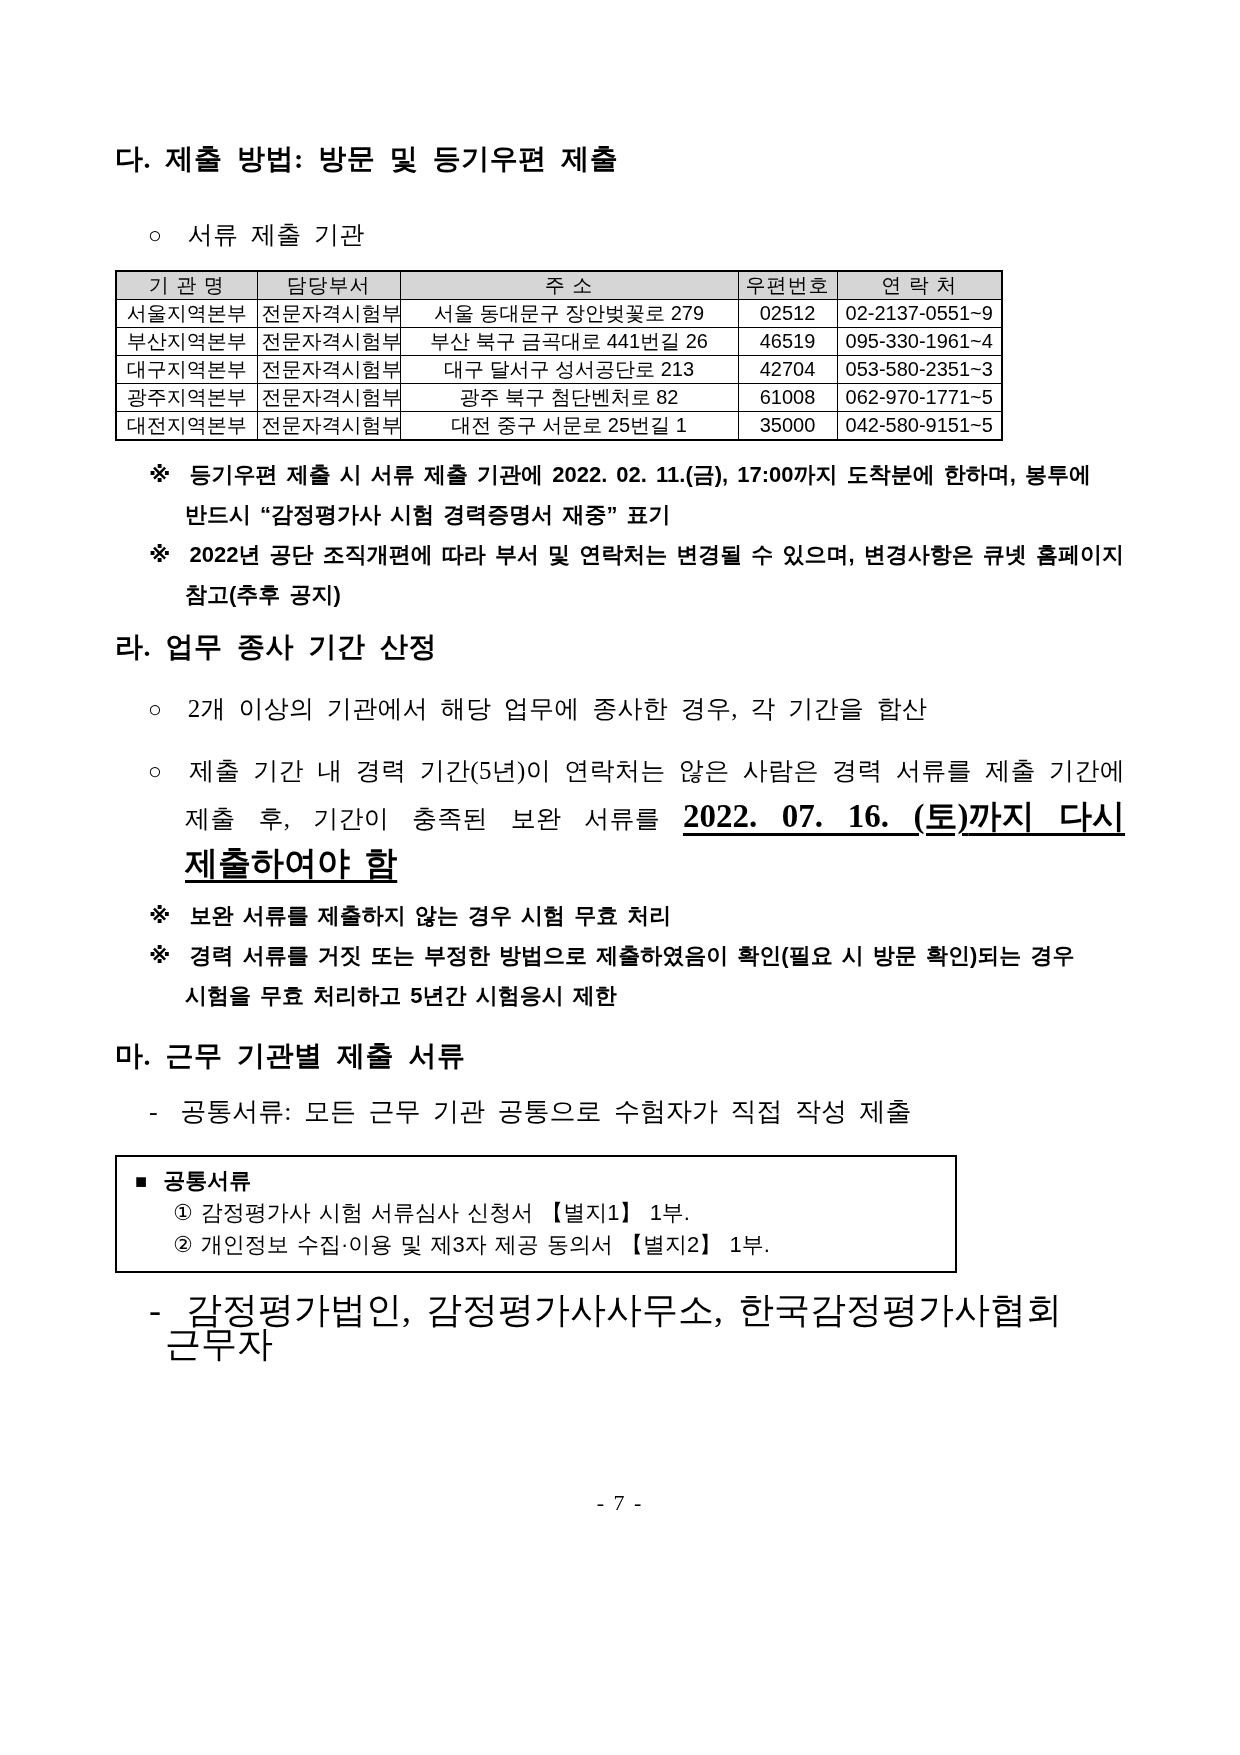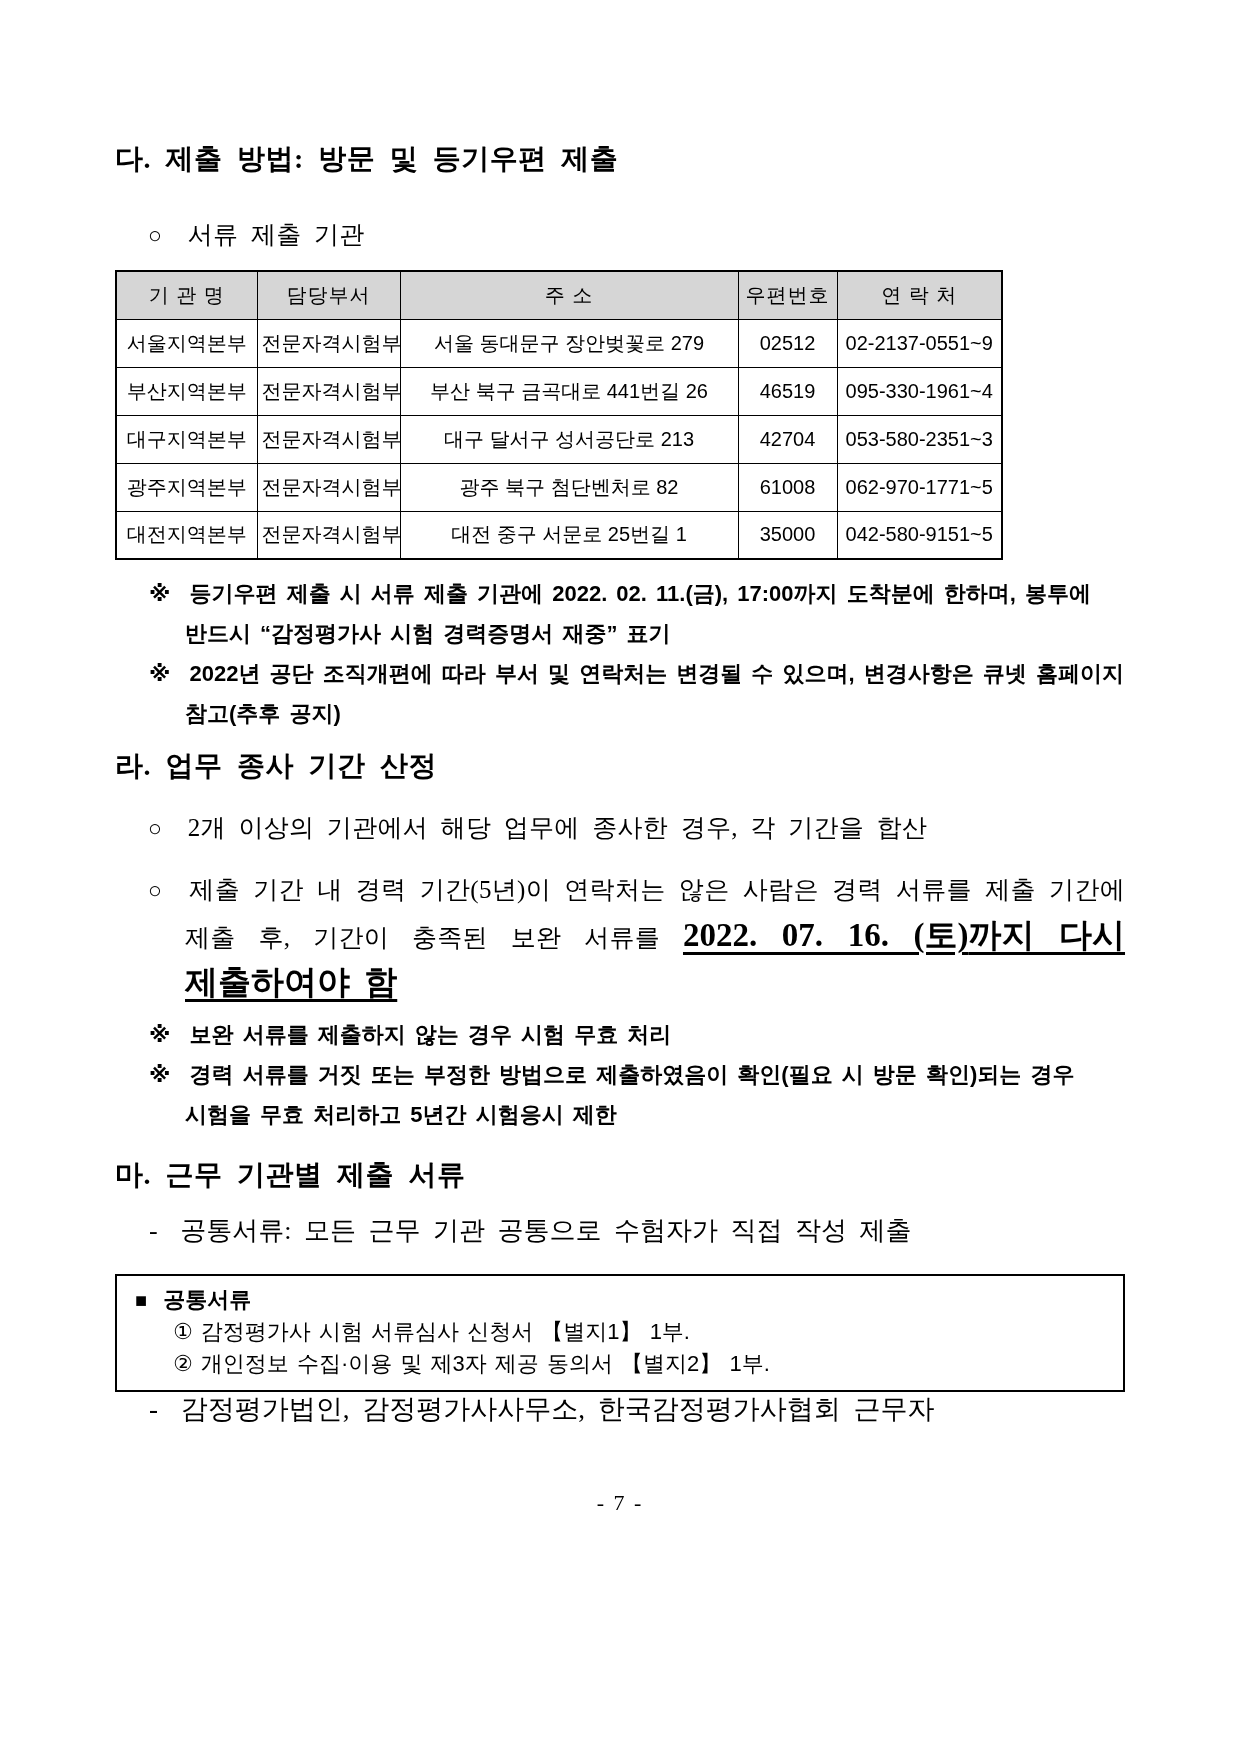--- a/index.html
+++ b/index.html
@@ -50,21 +50,21 @@
     margin-top:12px;
     width:886px;
     border-collapse:collapse;
     border:2px solid #000;
     font-family:"Liberation Sans","DejaVu Sans",sans-serif;
     font-size:20px;
     table-layout:fixed;
   }
   .agency-table th, .agency-table td {
     border:1px solid #000;
-    height:48px;
+    height:28px;
     text-align:center; vertical-align:middle;
     padding:0 4px;
     overflow:hidden; white-space:nowrap;
   }
   .agency-table thead th {
     background:#d6d6d6;
     font-weight:normal;
     letter-spacing:1px;
     border-bottom:1.5px solid #000;
   }
@@ -87,26 +87,26 @@
   .note .marker { margin-right:10px; }
 
   
   .dash-line {
     font-size:26px; line-height:34px;
     word-spacing:6px; word-break:keep-all;
     padding-left:50px; text-indent:-16px;
   }
   .dash-line .dash-marker { margin-right:10px; }
   .dash-1 { margin-top:22px; }
-  .dash-2 { font-size:27px; }
+  .dash-2 { margin-top:20px; font-size:36px; }
 
   
   .doc-box {
     margin-top:26px;
-    width:1010px;
+    width:842px;
     border:2px solid #000;
     padding:8px 18px 10px 18px;
     font-family:"Liberation Sans","DejaVu Sans",sans-serif;
     font-size:22px;
   }
   .doc-box .box-title { line-height:32px; font-weight:600; }
   .doc-box .box-title .sq-marker { font-size:20px; margin-right:10px; }
   .doc-box .box-item { padding-left:38px; line-height:32px; word-spacing:2px; word-break:keep-all; }
 
   

